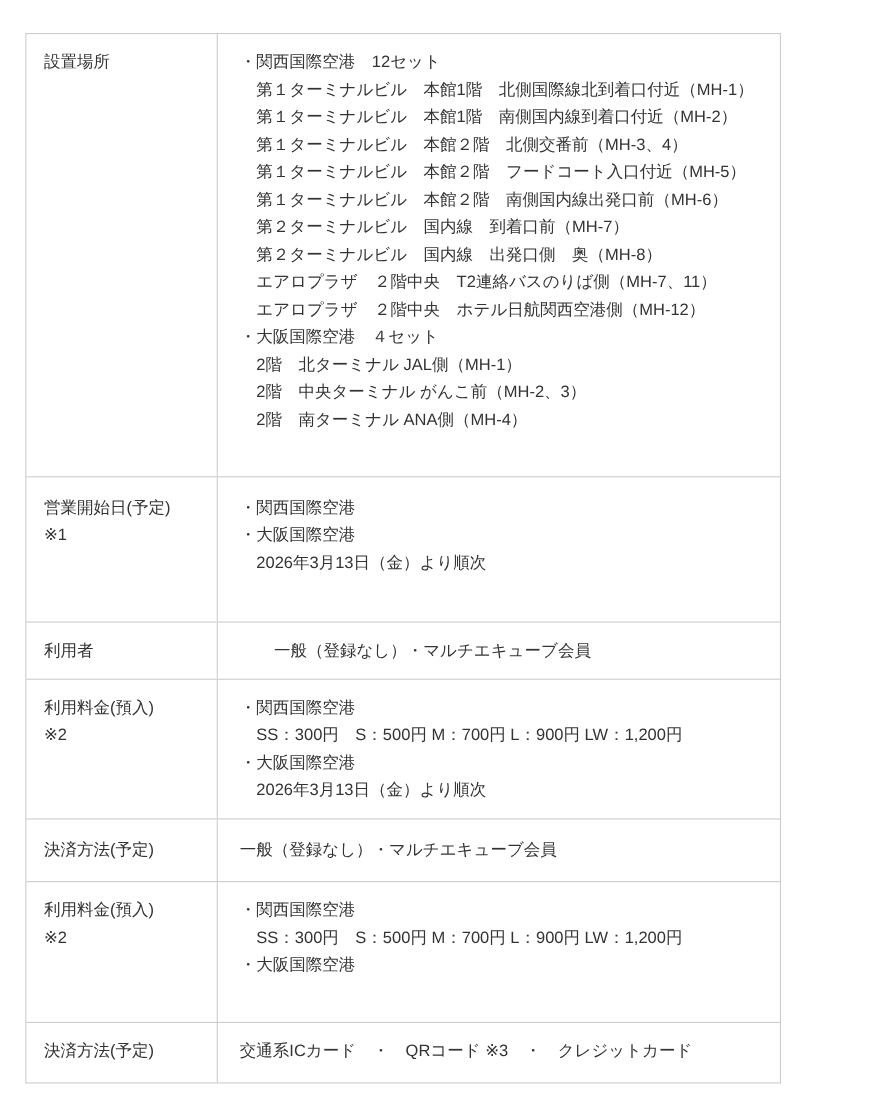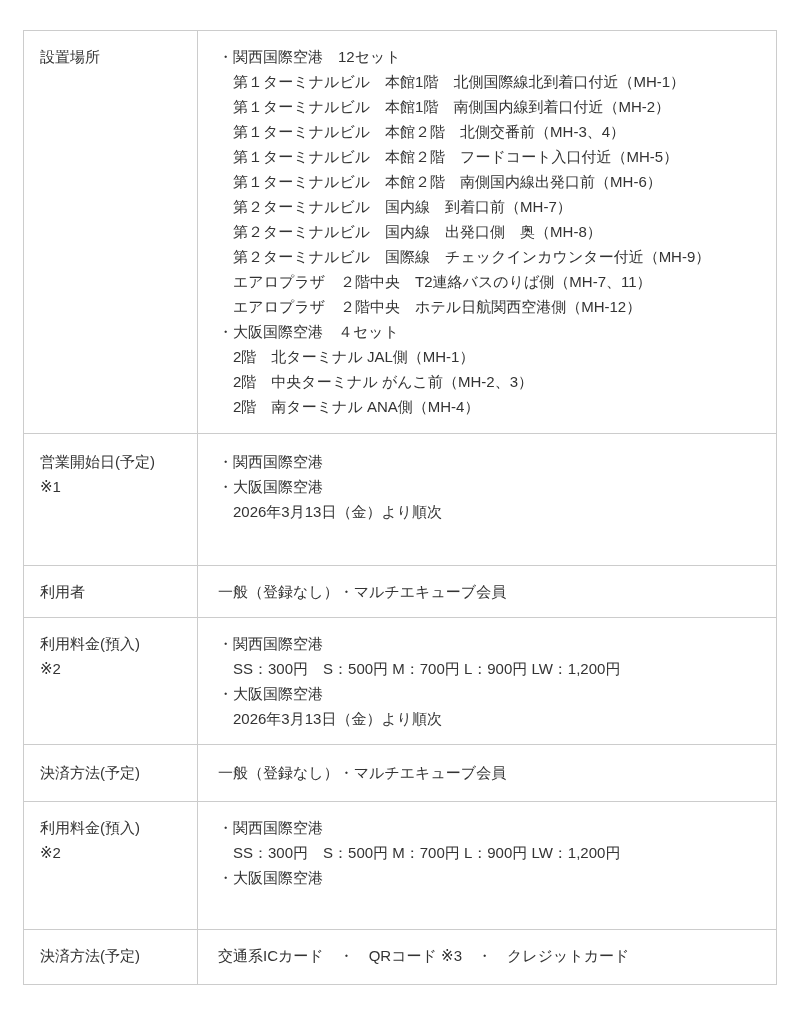--- a/index.html
+++ b/index.html
@@ -10,21 +10,21 @@
   }
   body {
     width: 800px;
     height: 1014px;
     position: relative;
   }
   .spec-table {
     position: absolute;
     left: 23px;
     top: 30px;
-    width: 754px;
+    width: 687px;
     box-sizing: border-box;
     border: 1px solid #cccccc;
     color: #333333;
     font-size: 15px;
     line-height: 25px;
   }
   .row {
     display: flex;
     align-items: stretch;
     box-sizing: border-box;
@@ -40,21 +40,21 @@
     border-right: 1px solid #cccccc;
   }
   .cell.content {
     flex: 1 1 auto;
     padding-left: 20px;
   }
   .line { white-space: pre-wrap; }
   
   .r1 { min-height: 403px; }
   .r2 { min-height: 132px; }
-  .r3 { min-height: 52px; }
+  .r3 { min-height: 52px; gap: 31px; }
   .r4 { min-height: 126px; }
   .r5 { min-height: 57px; }
   .r6 { min-height: 128px; }
   .r7 { min-height: 54px; }
   .r2 .cell, .r5 .cell { padding-top: 15px; }
 </style>
 </head>
 <body>
 
 <div class="spec-table">
@@ -65,21 +65,20 @@
     </div>
     <div class="cell content">
       <div class="line">・関西国際空港　12セット</div>
       <div class="line">　第１ターミナルビル　本館1階　北側国際線北到着口付近（MH-1）</div>
       <div class="line">　第１ターミナルビル　本館1階　南側国内線到着口付近（MH-2）</div>
       <div class="line">　第１ターミナルビル　本館２階　北側交番前（MH-3、4）</div>
       <div class="line">　第１ターミナルビル　本館２階　フードコート入口付近（MH-5）</div>
       <div class="line">　第１ターミナルビル　本館２階　南側国内線出発口前（MH-6）</div>
       <div class="line">　第２ターミナルビル　国内線　到着口前（MH-7）</div>
       <div class="line">　第２ターミナルビル　国内線　出発口側　奥（MH-8）</div>
-      <div class="line">　第２ターミナルビル　国際線　チェックインカウンター付近（MH-9）</div>
       <div class="line">　エアロプラザ　２階中央　T2連絡バスのりば側（MH-7、11）</div>
       <div class="line">　エアロプラザ　２階中央　ホテル日航関西空港側（MH-12）</div>
       <div class="line">・大阪国際空港　４セット</div>
       <div class="line">　2階　北ターミナル JAL側（MH-1）</div>
       <div class="line">　2階　中央ターミナル がんこ前（MH-2、3）</div>
       <div class="line">　2階　南ターミナル ANA側（MH-4）</div>
     </div>
   </div>
 
   <div class="row r2">

